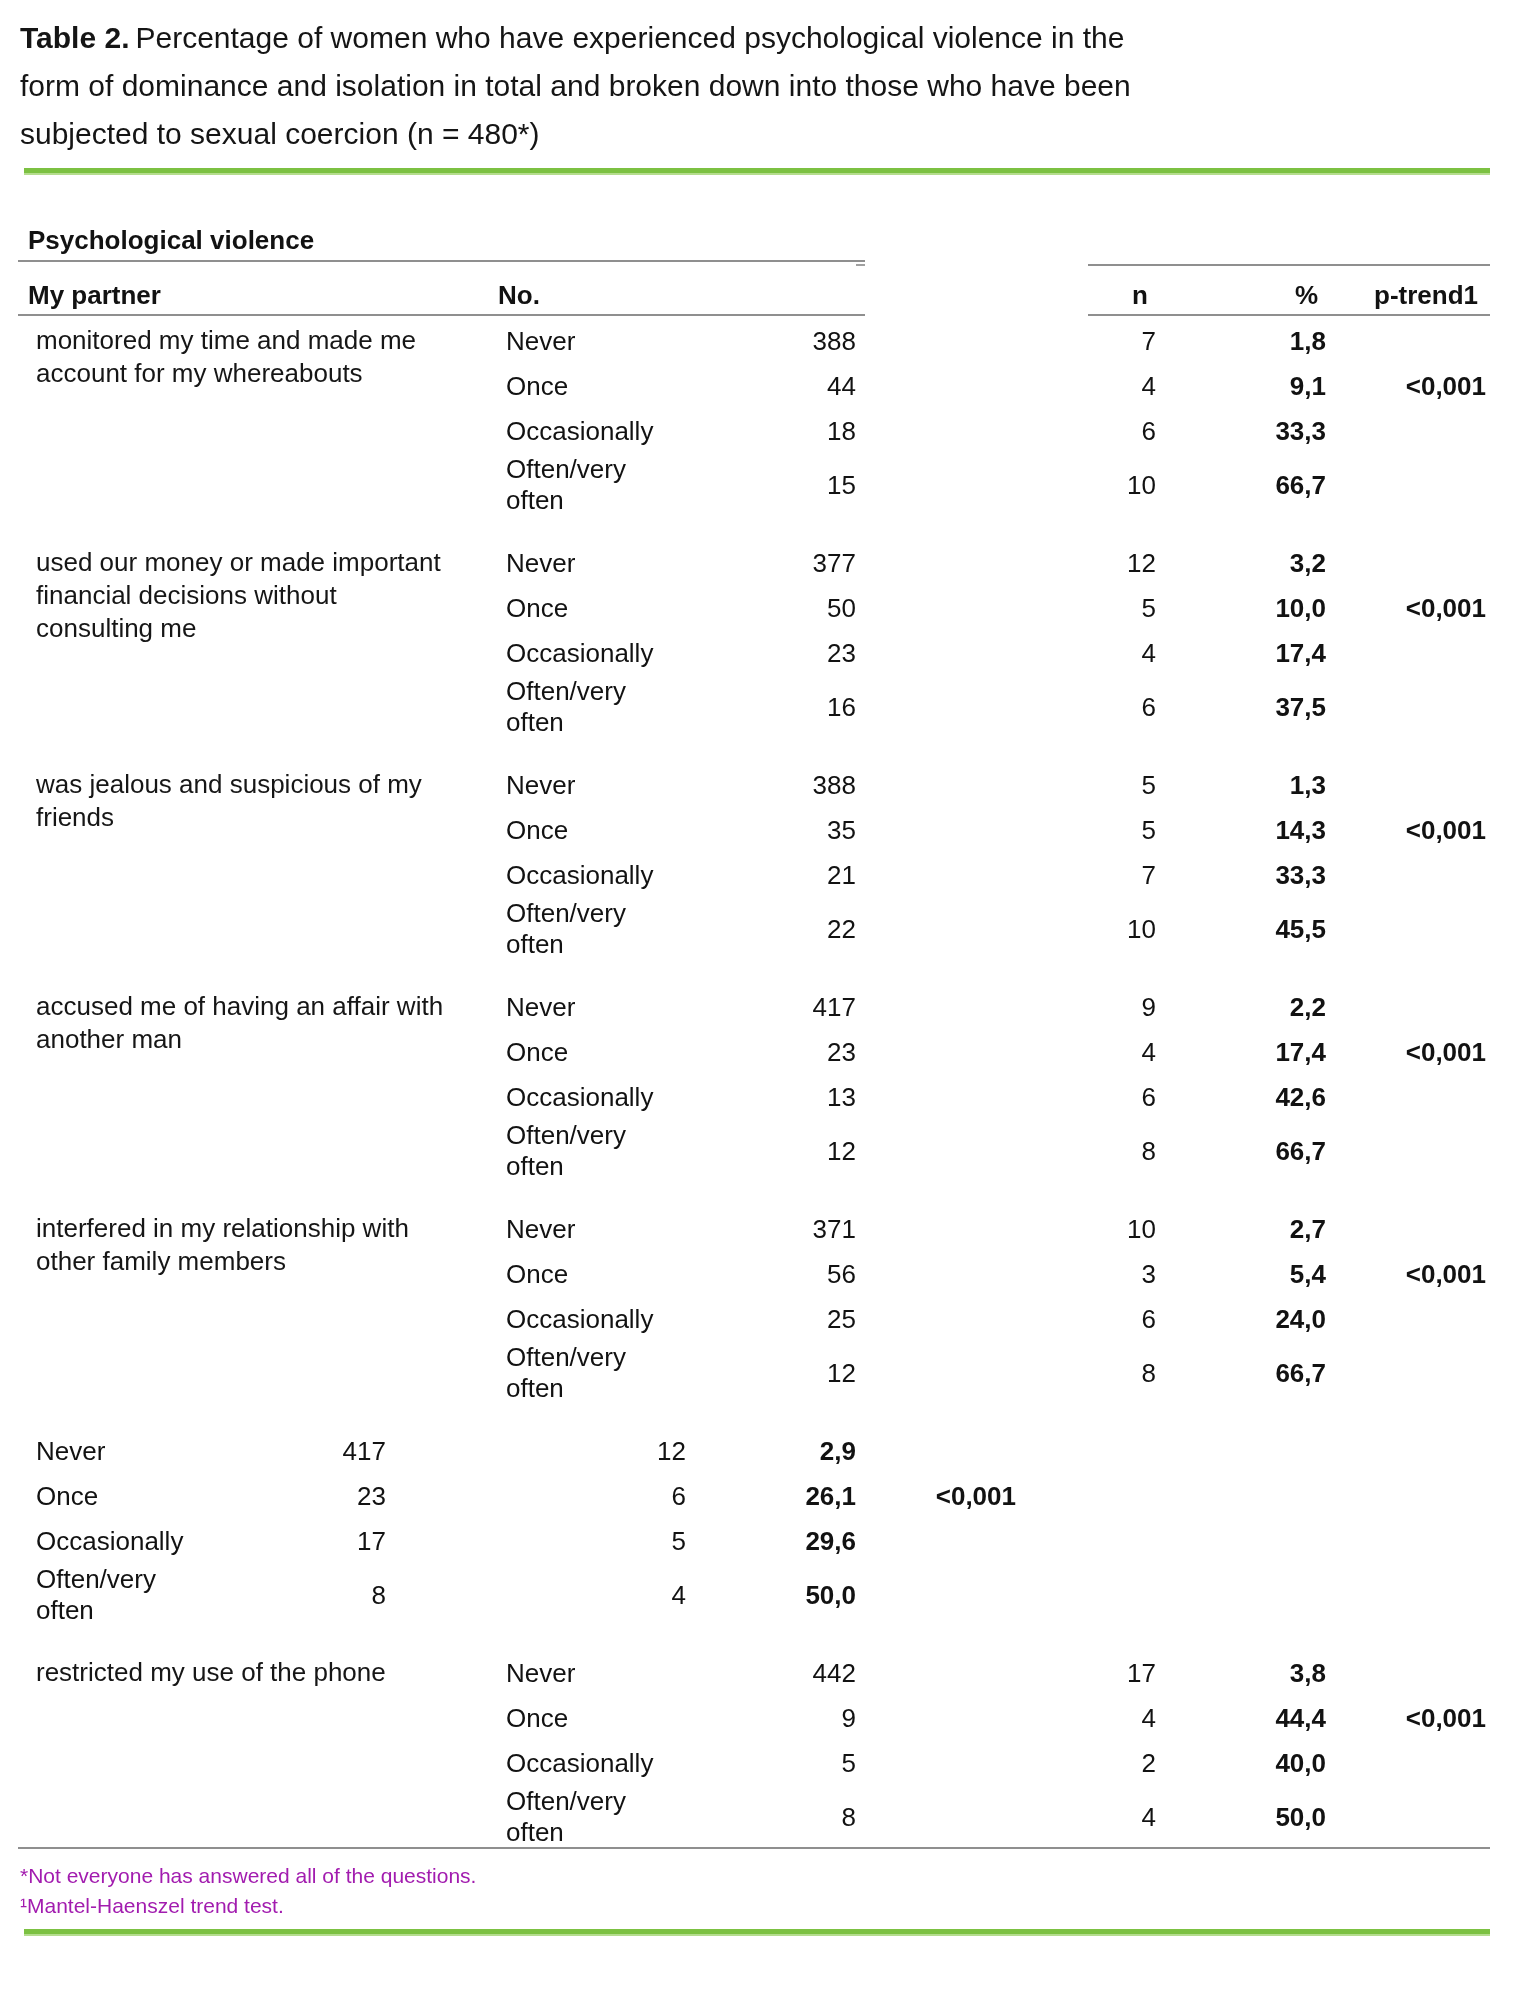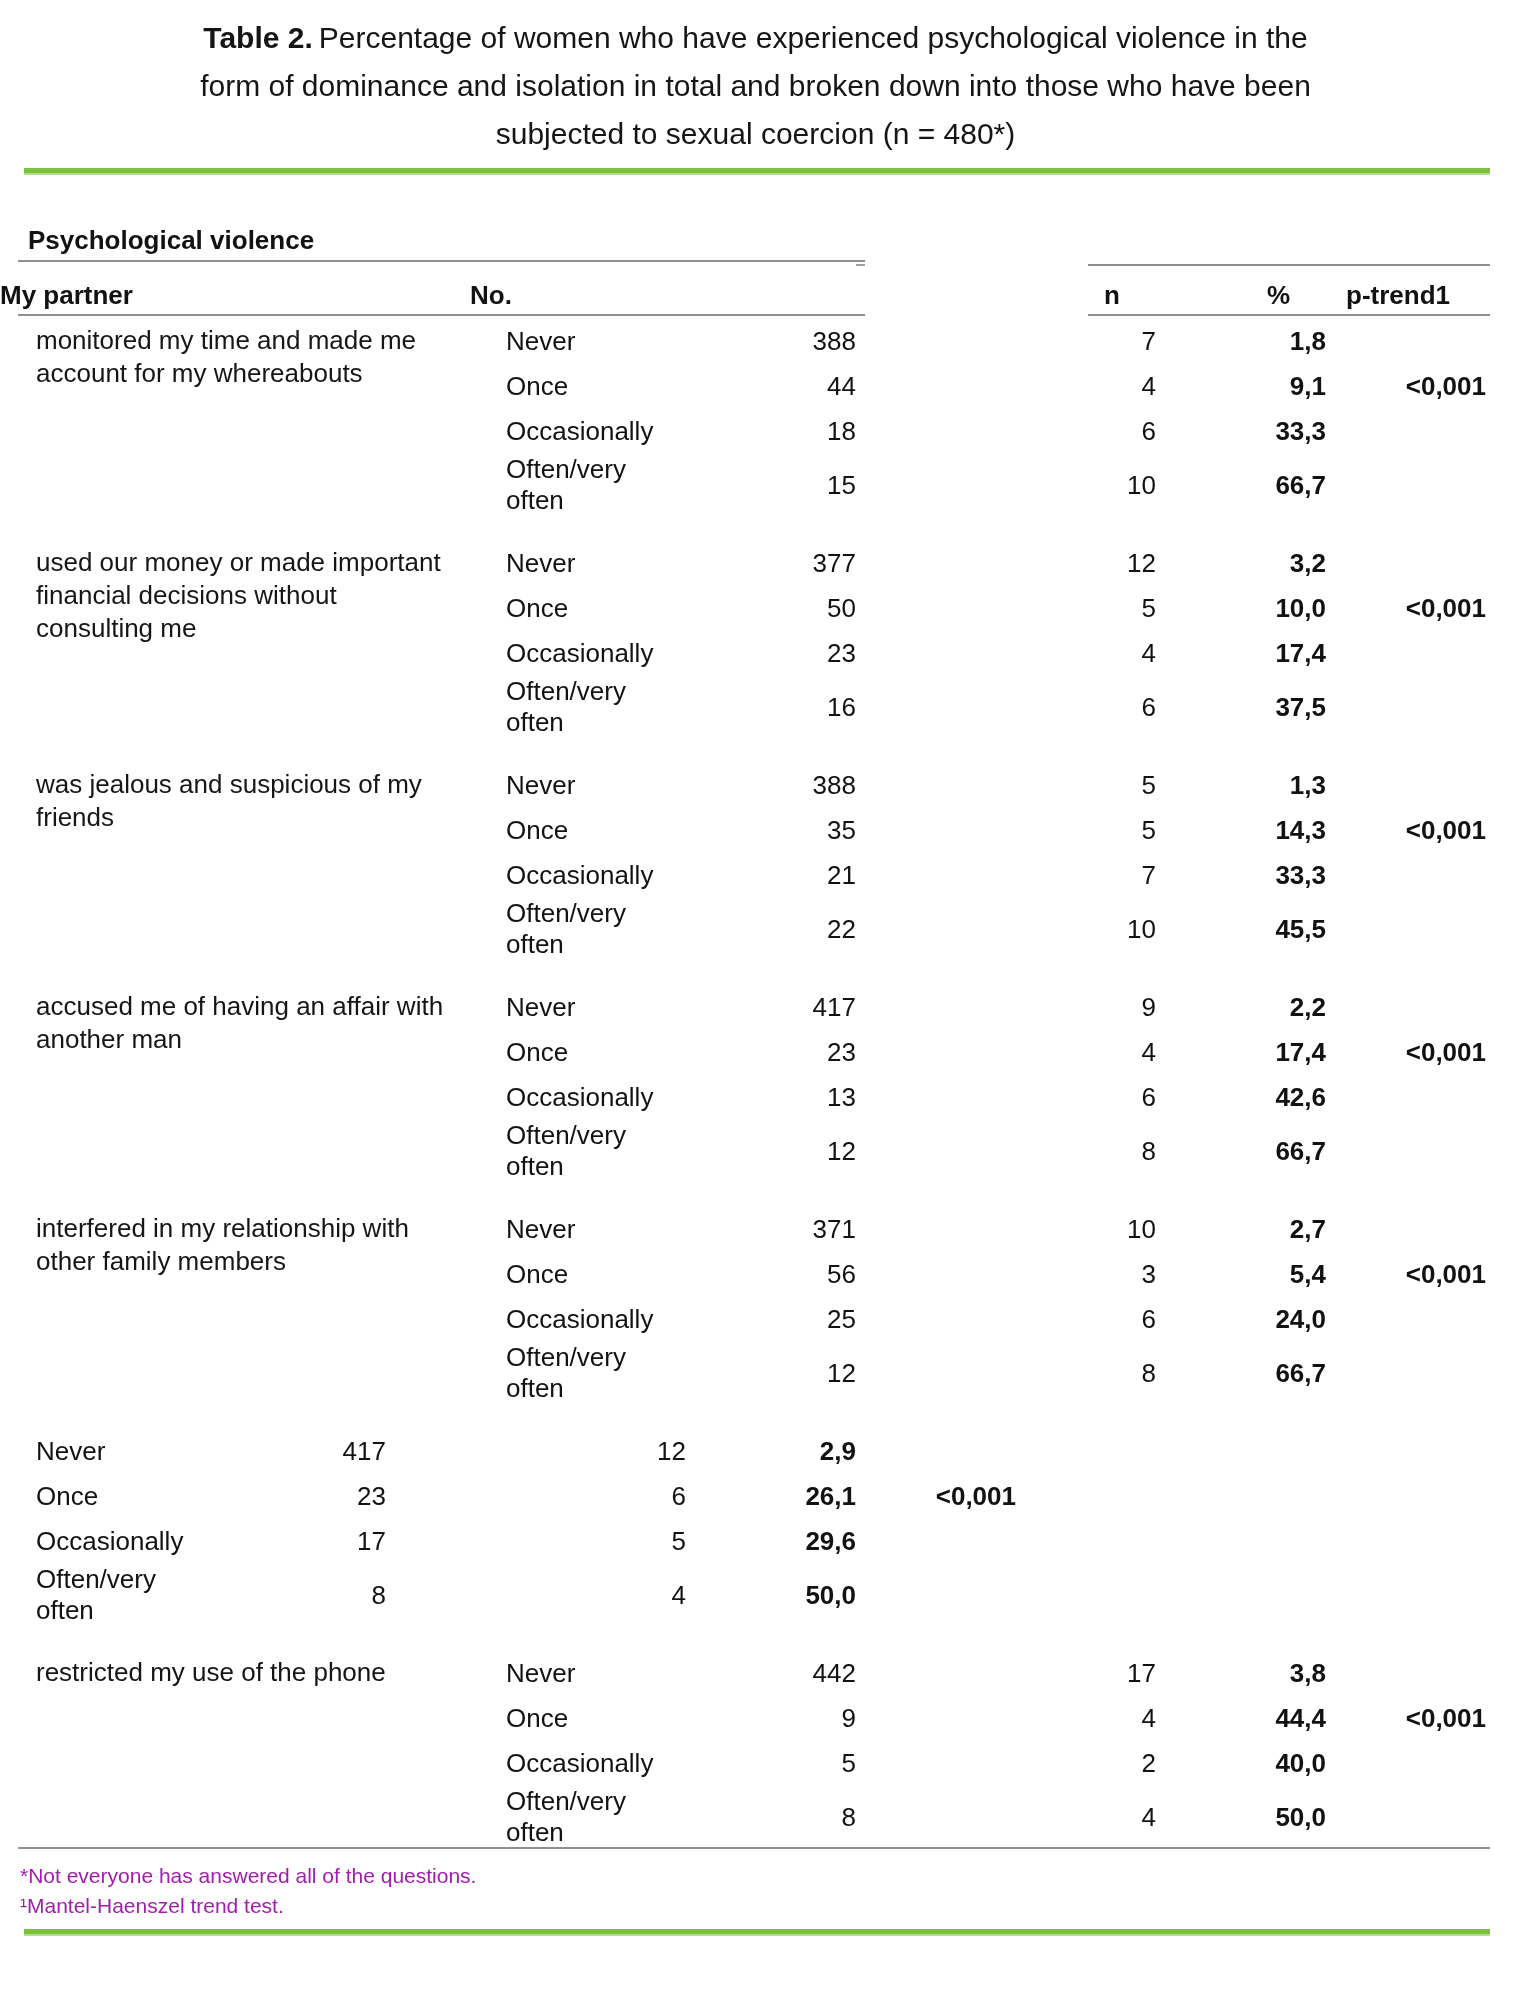--- a/index.html
+++ b/index.html
@@ -5,42 +5,42 @@
   html,body{margin:0;padding:0;background:#ffffff;}
   .page{
     position:relative;
     width:1515px;height:2000px;
     background:#ffffff;
     font-family:"Liberation Sans",sans-serif;
     color:#121212;
     overflow:hidden;
   }
   
-  .title{padding:14px 24px 0 20px;font-size:30px;line-height:48px;color:#151515;text-align:center;}
+  .title{padding:14px 24px 0 20px;font-size:30px;line-height:48px;color:#151515;}
   .t-line{white-space:nowrap;}
   .title-label{font-weight:700;margin-right:6px;}
   
   .green-rule{height:5px;margin:10px 25px 0 24px;background:var(--accent,#7cc142);border-bottom:2px solid #b5dd8e;}
   .green-rule.bottom{margin-top:8px;}
   .gray{background:var(--rule,#8f8f8f);}
   .rule-left{margin:6px 0 0 18px;width:847px;height:2px;}
   .rule2-row{position:relative;height:2px;margin-top:2px;}
   .rule2-right{position:absolute;left:1088px;top:0;width:402px;height:2px;}
   .stray{position:absolute;left:856px;top:0;width:9px;height:2px;background:#a0a0a0;}
   .rule3-row{display:flex;margin-top:5px;height:2px;}
   .rule3-left{margin-left:18px;width:847px;height:2px;}
   .rule3-right{margin-left:223px;width:402px;height:2px;}
   .rule-full{margin:12px 25px 0 18px;height:2px;}
   
   .section-header{margin:52px 0 0 28px;font-size:26px;font-weight:700;line-height:27px;}
   .subheader{position:relative;margin-top:14px;height:27px;font-size:26px;font-weight:700;line-height:27px;}
   .subheader .left{position:absolute;left:28px;}
   .subheader .right{position:absolute;left:1088px;width:402px;text-align:center;}
   .colheader{display:grid;grid-template-columns:470px 175px 175px 300px 170px 160px;
-    margin-top:16px;font-size:26px;font-weight:700;line-height:27px;}
+    padding-left:28px;margin-top:16px;font-size:26px;font-weight:700;line-height:27px;}
   .c-right{text-align:right;}
   
   #groups{margin-top:3px;}
   .group{display:grid;grid-template-columns:470px auto;padding-left:36px;margin-bottom:42px;}
   .group:last-child{margin-bottom:16px;}
   .desc{font-size:26px;line-height:33px;padding-top:5px;color:#161616;}
   .freq-row{display:grid;grid-template-columns:175px 175px 300px 170px 160px;height:45px;align-items:center;font-size:26px;}
   .cell.num{text-align:right;}
   .cell.pct,.cell.ptrend{font-weight:700;}
   

